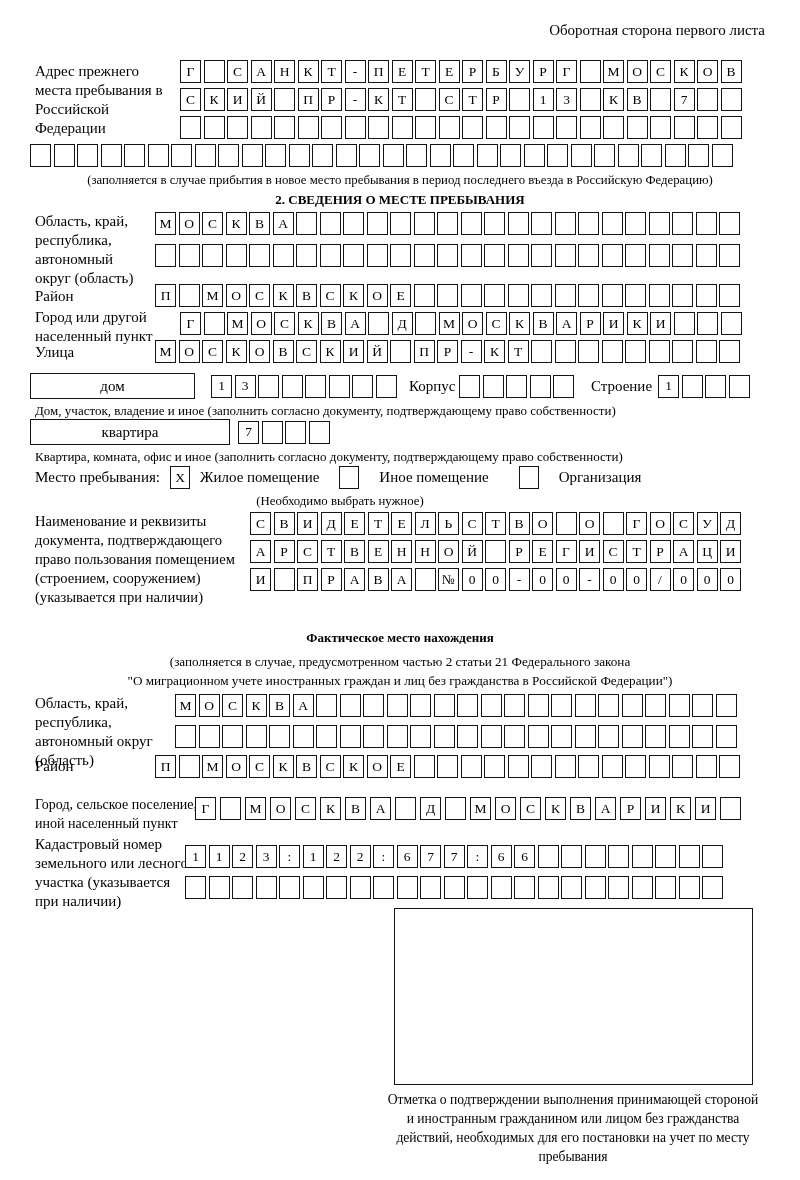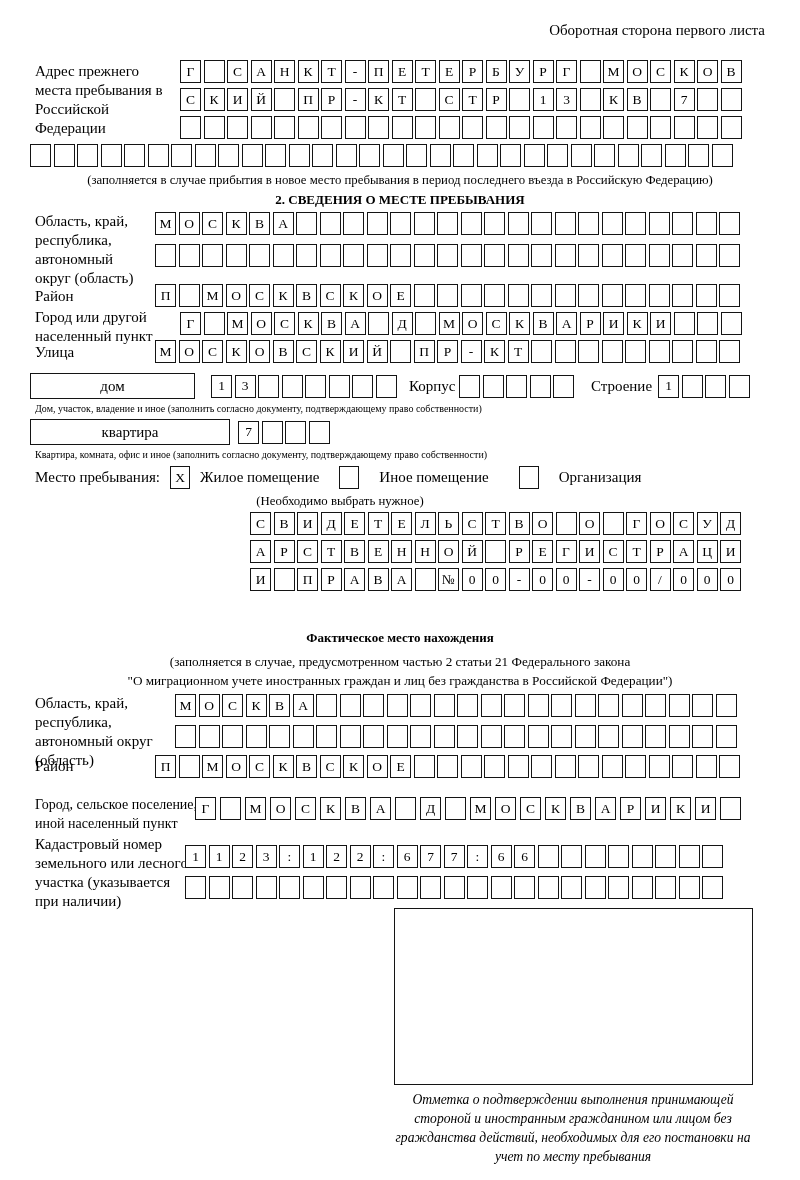--- a/index.html
+++ b/index.html
@@ -2,36 +2,36 @@
 <html><head>
 <meta charset="utf-8">
 <style>
   html,body{margin:0;padding:0;background:#fff;}
   .page{position:relative;width:800px;height:1180px;background:#ffffff;overflow:hidden;
         font-family:"Liberation Serif",serif;color:#000;}
   .lbl{position:absolute;font-size:15px;line-height:19px;}
   .corner{position:absolute;top:22px;right:35px;font-size:15px;}
   .h2{position:absolute;left:0;width:100%;text-align:center;font-weight:bold;font-size:13px;}
   .note{position:absolute;text-align:center;font-size:12.8px;line-height:18px;}
-  .cap{position:absolute;font-size:10px;}
+  .cap{position:absolute;font-size:13px;}
   .brow{position:absolute;display:flex;}
   .cbox{box-sizing:border-box;flex:0 0 auto;width:21px;height:23px;border:1.6px solid #141414;
         margin-right:2.5px;display:flex;align-items:center;justify-content:center;
         font-size:13.5px;line-height:1;background:#fff;}
   .wide .cbox{margin-right:4px;}
   .drow{position:absolute;display:flex;align-items:center;}
   .bgroup{display:flex;}
   .wordbox{box-sizing:border-box;height:26px;border:1.6px solid #141414;display:flex;
            align-items:center;justify-content:center;font-size:15px;background:#fff;}
   .ilabel{font-size:15px;white-space:nowrap;}
   .mrow{position:absolute;display:flex;align-items:center;font-size:15px;}
   .chk{box-sizing:border-box;width:20px;height:23px;border:1.6px solid #141414;display:flex;
        align-items:center;justify-content:center;font-size:13.5px;flex:0 0 auto;}
   .stampbox{position:absolute;border:1.8px solid #141414;background:#fff;}
-  .stampcap{position:absolute;text-align:center;font-size:13.6px;line-height:19px;font-style:italic;}
+  .stampcap{position:absolute;text-align:center;font-size:13.6px;line-height:19px;}
 </style>
 </head>
 <body>
 
 <div class="page">
 
   <div class="corner">Оборотная сторона первого листа</div>
 
   <div class="lbl" style="left:35px;top:62px;width:135px">Адрес прежнего места пребывания в Российской Федерации</div>
   <div class="brow" style="left:180px;top:60px">
@@ -335,20 +335,21 @@
     <span>Место пребывания:</span>
     <span class="chk" style="margin-left:10px">X</span>
     <span style="margin-left:10px">Жилое помещение</span>
     <span class="chk" style="margin-left:20px"></span>
     <span style="margin-left:20px">Иное помещение</span>
     <span class="chk" style="margin-left:30px"></span>
     <span style="margin-left:20px">Организация</span>
   </div>
   <div class="note" style="left:140px;top:492px;width:400px">(Необходимо выбрать нужное)</div>
 
+  <div class="lbl" style="left:35px;top:512px;width:208px;font-size:14.6px">Наименование и реквизиты документа, подтверждающего право пользования помещением (строением, сооружением) (указывается при наличии)</div>
   <div class="brow" style="left:250px;top:512px">
       <span class="cbox">С</span>
       <span class="cbox">В</span>
       <span class="cbox">И</span>
       <span class="cbox">Д</span>
       <span class="cbox">Е</span>
       <span class="cbox">Т</span>
       <span class="cbox">Е</span>
       <span class="cbox">Л</span>
       <span class="cbox">Ь</span>

